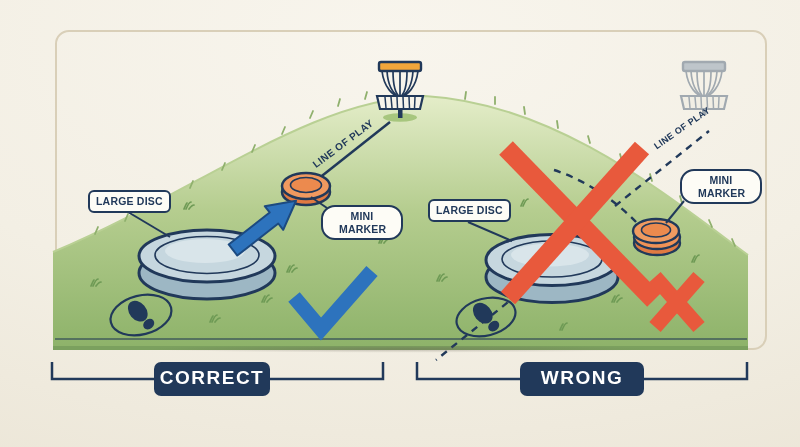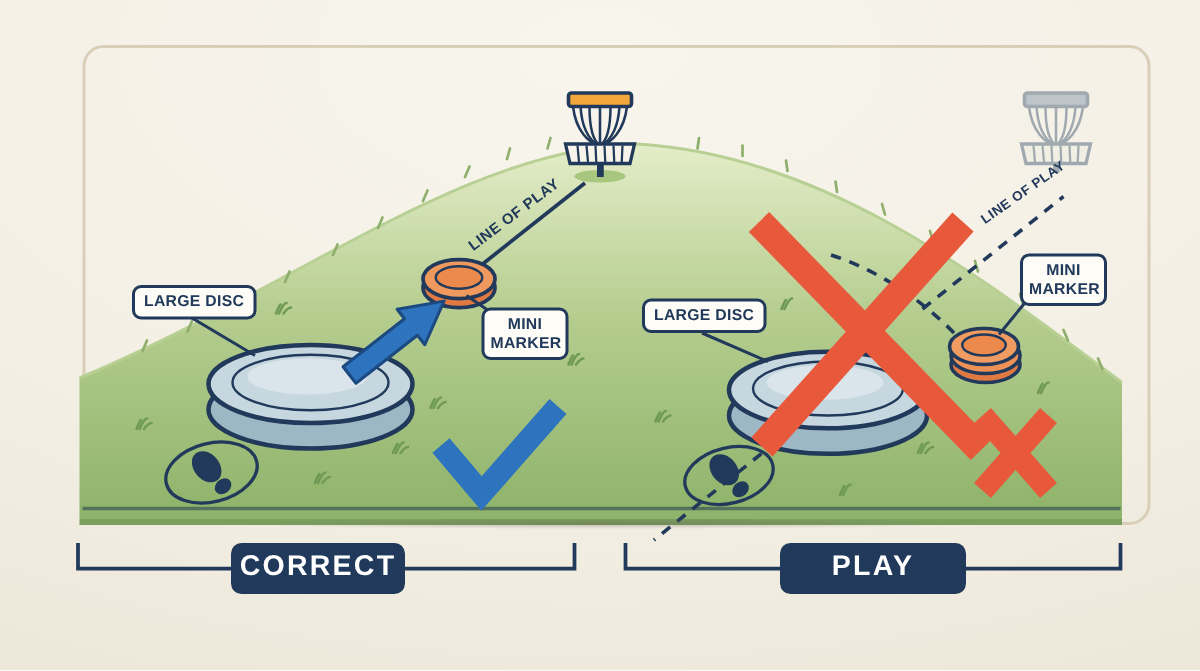--- a/index.html
+++ b/index.html
@@ -14,21 +14,21 @@
     background:radial-gradient(120% 115% at 50% 8%, #f8f5ed 0%, #f3efe4 55%, #ebe5d6 100%);}
   .frame{position:absolute;left:55px;top:30px;width:708px;height:316px;
     border:2px solid var(--frame-border);border-radius:14px;}
   svg.art{position:absolute;left:0;top:0;}
   .field-shadow{position:absolute;left:60px;top:346px;width:680px;height:10px;
     background:radial-gradient(ellipse 50% 50% at 50% 30%, rgba(105,100,85,.4), rgba(105,100,85,0) 75%);}
   .tag{position:absolute;background:#fdfcf6;border:2px solid var(--navy);
     border-radius:6px;color:var(--navy);font-weight:bold;font-size:10.5px;
     letter-spacing:.2px;padding:3px 6px;text-align:center;line-height:1.2;
     white-space:nowrap;}
-  .tag.wrap{white-space:normal;width:46px;padding:3px 4px;}
+  .tag.wrap{white-space:normal;width:46px;padding:3px 16px;border-radius:14px;}
   .lop{position:absolute;color:var(--navy);font-weight:bold;font-size:10px;
     letter-spacing:.4px;transform-origin:left center;white-space:nowrap;}
   .verdict{position:absolute;top:362px;transform:translateX(-50%);
     background:var(--navy);color:#ffffff;font-weight:bold;font-size:19px;
     letter-spacing:1.5px;padding:5px 0 7px;border-radius:7px;min-width:116px;
     text-align:center;}
 </style>
 </head>
 <body>
 
@@ -221,15 +221,15 @@
 
   <div class="tag" style="left:88px;top:190px;">LARGE DISC</div>
   <div class="tag wrap" style="left:321px;top:205px;">MINI MARKER</div>
   <div class="tag" style="left:428px;top:199px;">LARGE DISC</div>
   <div class="tag wrap" style="left:680px;top:169px;">MINI MARKER</div>
 
   <div class="lop" style="left:314px;top:160px;transform:rotate(-37deg);">LINE OF PLAY</div>
   <div class="lop" style="left:655px;top:142px;transform:rotate(-35deg);font-size:9px;">LINE OF PLAY</div>
 
   <div class="verdict" style="left:212px;">CORRECT</div>
-  <div class="verdict" style="left:582px;min-width:124px;">PLAY</div>
+  <div class="verdict" style="left:582px;min-width:124px;">WRONG</div>
 
 </div>
 
 </body></html>

